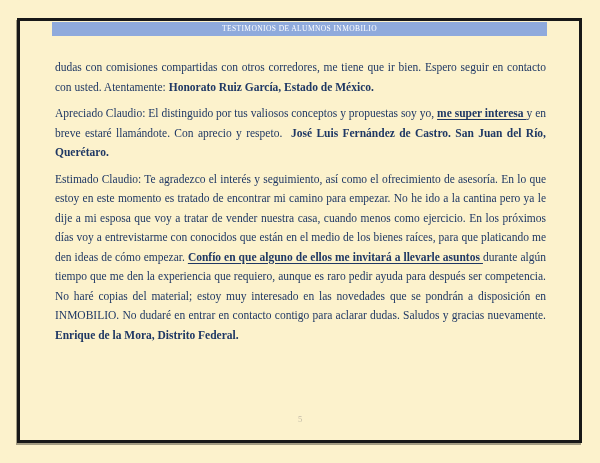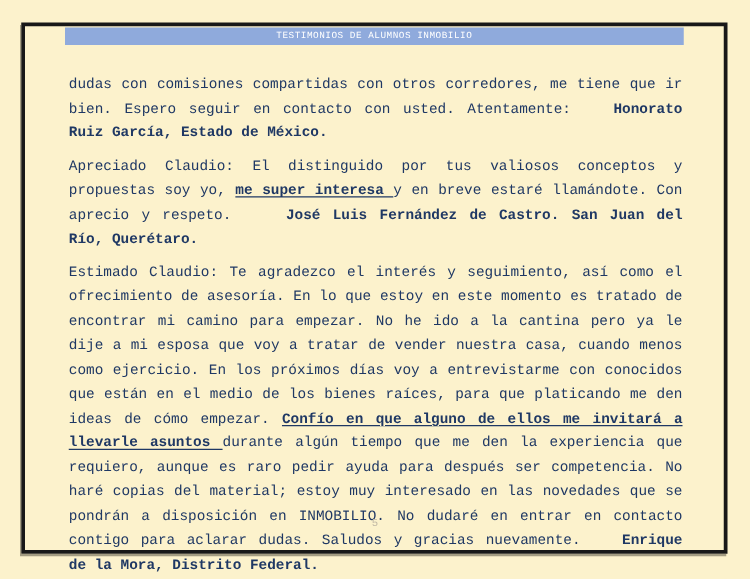--- a/index.html
+++ b/index.html
@@ -5,21 +5,21 @@
   html, body {
     margin: 0;
     padding: 0;
     background: #FCF2CC;
   }
   .canvas {
     position: relative;
     width: 600px;
     height: 463px;
     background: var(--background, #FCF2CC);
-    font-family: Liberation Mono, monospace;
+    font-family: Liberation Serif, serif;
     overflow: hidden;
     border-radius: 22px;
   }
   .frame {
     position: absolute;
     left: 17px;
     top: 18px;
     width: 559px;
     height: 419px;
     border: 3px solid var(--frame-border, #181818);
@@ -48,21 +48,21 @@
     color: var(--body-text, #1F3864);
     font-size: 11.5px;
     line-height: 19.5px;
     text-align: justify;
   }
   .para {
     margin: 0 0 7px 0;
     padding: 0;
   }
   .seg-normal { font-weight: normal; }
-  .seg-bold { font-weight: bold; margin-left: 24px; }
+  .seg-bold { font-weight: bold; }
   .seg-bold-underline {
     font-weight: bold;
     text-decoration: underline;
     text-underline-offset: 2px;
   }
   .page-num {
     position: absolute;
     left: 0;
     top: 414px;
     width: 600px;

